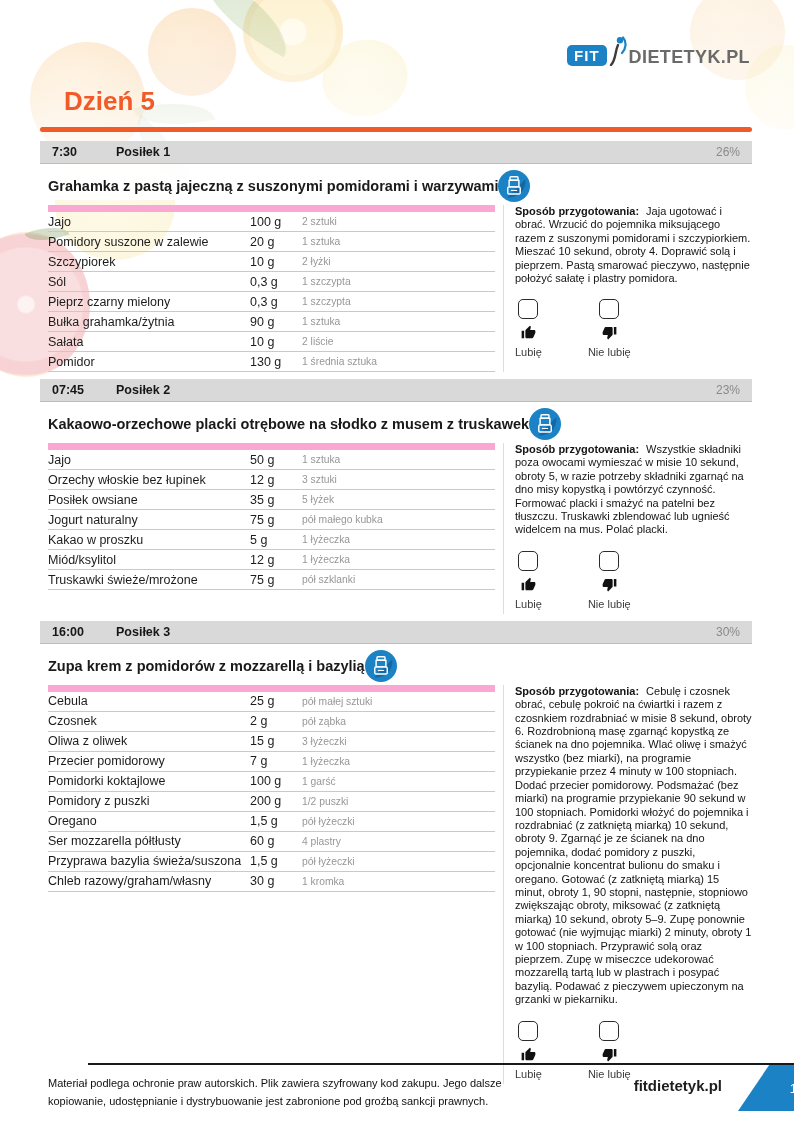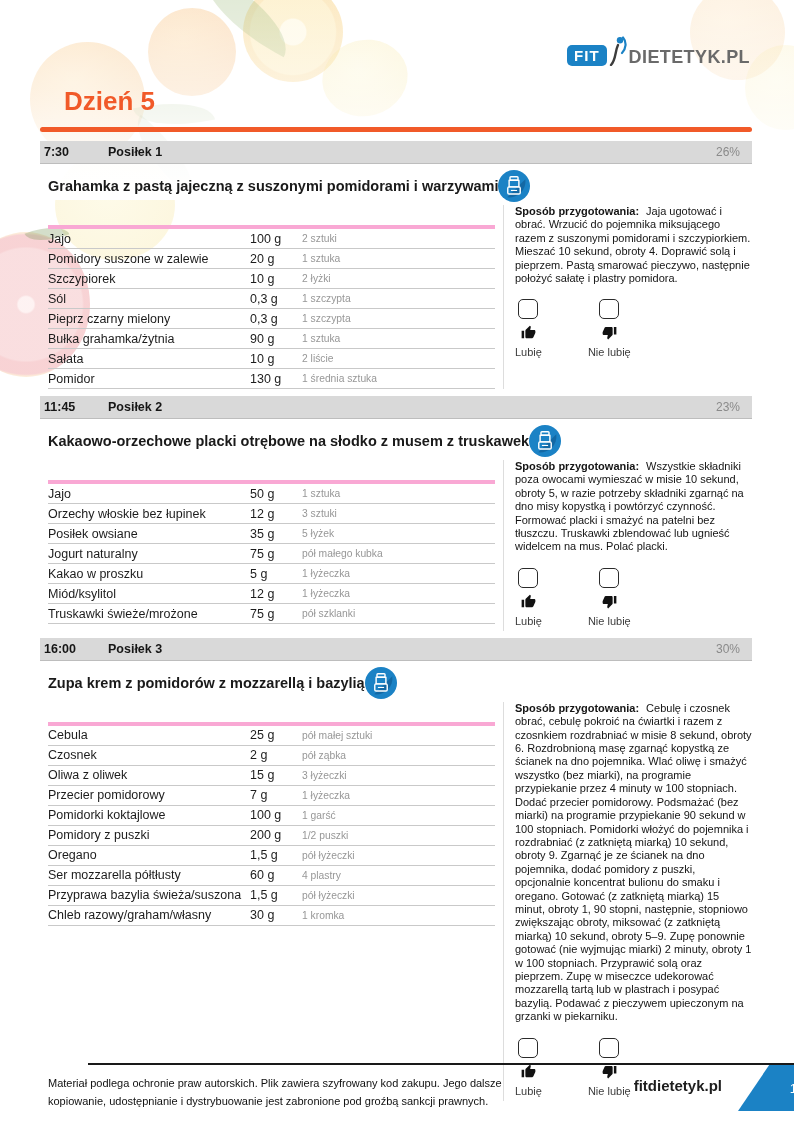--- a/index.html
+++ b/index.html
@@ -21,30 +21,30 @@
   .logo-person{width:20px;height:30px;margin:0 -2px;}
 
   .content{position:relative;z-index:2;padding:0 42px 0 40px;}
   .page-title{margin:86px 0 10px 24px;font-size:26px;font-weight:bold;color:var(--accent,#f15a29);}
   .orange-rule{height:5px;background:var(--accent,#f15a29);border-radius:3px;margin-bottom:9px;}
 
   
   .meal-section{margin-bottom:7px;}
   .meal-header{display:flex;align-items:center;background:var(--bar,#d9d9d9);height:22px;
     border-bottom:1px solid #bdbdbd;font-size:12.5px;color:#161616;}
-  .meal-time{flex:0 0 64px;padding-left:4px;font-weight:bold;}
+  .meal-time{flex:0 0 64px;padding-left:12px;font-weight:bold;}
   .meal-label{font-weight:bold;}
   .meal-percent{margin-left:auto;padding-right:12px;color:#8a8a8a;font-size:12px;font-weight:normal;}
 
   .meal-title{display:flex;align-items:center;margin:6px 0 3px 8px;height:32px;
     font-size:14.5px;font-weight:bold;color:#1a1a1a;}
   .meal-icon{width:32px;height:32px;flex:0 0 32px;}
 
   .meal-body{display:flex;align-items:stretch;margin-left:8px;}
-  .ingredients{flex:0 0 447px;border-top:4px solid #f9a8d4;align-self:flex-start;margin-top:20px;}
+  .ingredients{flex:0 0 447px;border-top:7px solid #f9a8d4;align-self:flex-start;}
   .ing-row{display:flex;align-items:center;border-bottom:1px solid #c9c9c9;padding:2.5px 0;min-height:14px;}
   .ing-name{flex:0 0 198px;font-size:12.5px;color:#1c1c1c;padding-right:4px;}
   .ing-amount{flex:0 0 52px;font-size:12.5px;color:#1c1c1c;}
   .ing-measure{flex:1;font-size:10.3px;color:#979797;}
 
   .prep{flex:1;margin-left:8px;border-left:1px solid #ddd;padding:0 0 4px 11px;}
   .prep-text{font-size:11px;line-height:1.22;color:#141414;}
   .prep-text b{margin-right:4px;}
   .likes{display:flex;gap:46px;margin-top:14px;align-items:center;}
   .like-group{display:flex;align-items:center;gap:6px;cursor:pointer;flex-direction:column;}
@@ -176,21 +176,21 @@
                     </g>
                   </svg>
             <span class="like-label">Nie lubię</span>
           </div>
         </div>
       </div>
     </div>
   </div>
         <div class="meal-section">
     <div class="meal-header">
-      <span class="meal-time">11:45</span>
+      <span class="meal-time">07:45</span>
       <span class="meal-label">Posiłek 2</span>
       <span class="meal-percent">23%</span>
     </div>
     <div class="meal-title">
       <span>Kakaowo-orzechowe placki otrębowe na słodko z musem z truskawek</span>
       <svg class="meal-icon" viewBox="0 0 36 36">
         <circle cx="18" cy="18" r="18" fill="#1b82c5"></circle>
         <path d="M30.7 10.4 A 18 18 0 0 1 10.4 30.7 L 30.7 10.4 Z" fill="rgba(0,40,80,.28)"></path>
         <g stroke="#fff" fill="none" stroke-width="1.6" stroke-linejoin="round">
           <rect x="13.5" y="7.5" width="9" height="4" rx="1"></rect>

